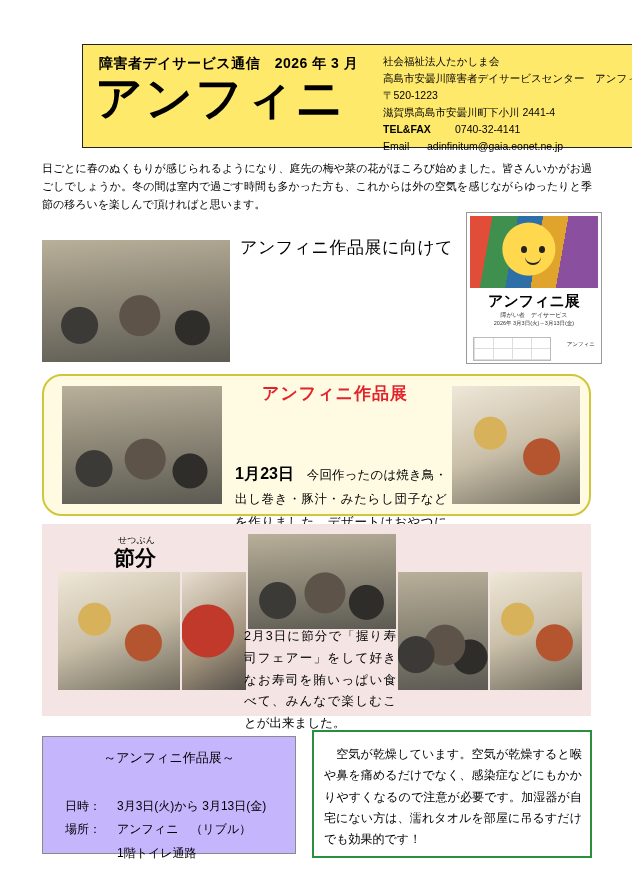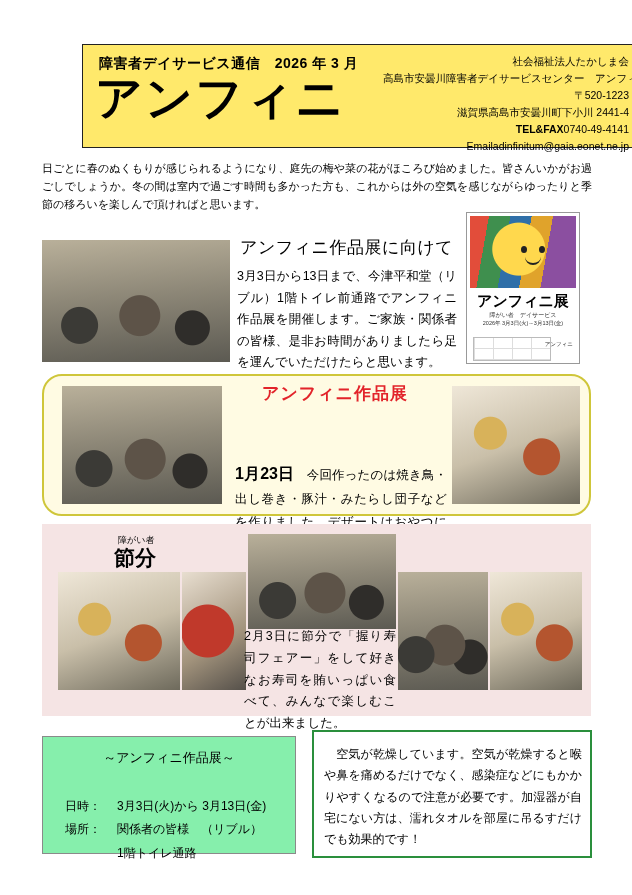--- a/index.html
+++ b/index.html
@@ -54,21 +54,21 @@
   }
   .header-right {
     position: absolute;
     left: 300px;
     top: 8px;
     width: 246px;
     font-size: 10.5px;
     line-height: 1.62;
     color: #000;
   }
-  .header-right .row { white-space: nowrap; text-align: right; }
+  .header-right .row { white-space: nowrap; }
   .hr-email { display: inline-block; width: 44px; }
   .hr-tel { display: inline-block; width: 72px; font-weight: bold; }
 
   
   .intro {
     position: absolute;
     left: 42px;
     top: 160px;
     width: 550px;
     font-size: 11px;
@@ -114,21 +114,21 @@
     letter-spacing: 0.5px;
   }
   .sec1-body {
     position: absolute;
     left: 237px; top: 266px; width: 220px;
     font-size: 12.5px; line-height: 1.72; color: #000;
     text-align: justify;
   }
   .poster {
     position: absolute;
-    left: 466px; top: 212px; width: 114px; height: 152px;
+    left: 466px; top: 212px; width: 136px; height: 152px;
     background: #ffffff;
     border: 1px solid #999;
     box-sizing: border-box;
     overflow: hidden;
   }
   .poster-art {
     position: absolute; left: 3px; top: 3px; right: 3px; height: 72px;
     background:
       radial-gradient(circle at 46% 46%, #ffd84d 0 26px, transparent 27px),
       linear-gradient(100deg, #e24d3a 0 16%, #3f8f4e 16% 34%, #2f6fa8 34% 52%, #e0a32b 52% 70%, #8b4fa0 70% 100%);
@@ -221,21 +221,21 @@
   .sec3-body {
     position: absolute; left: 244px; top: 626px; width: 152px;
     font-size: 12.5px; line-height: 1.74; color: #000;
     text-align: justify;
   }
 
   
   .bottom-left {
     position: absolute;
     left: 42px; top: 736px; width: 254px; height: 118px;
-    background: #86efac;
+    background: #c4b5fd;
     border: 1px solid #8a8a8a;
     box-sizing: border-box;
   }
   .bl-title {
     position: absolute; left: 0; right: 0; top: 12px;
     text-align: center; font-size: 13px; color: #000;
   }
   .bl-rows {
     position: absolute; left: 22px; top: 42px; right: 10px;
     font-size: 12px; line-height: 1.95; color: #000; margin-top: 16px;
@@ -263,33 +263,32 @@
 
   <div class="header">
     <div class="header-title-line">障害者デイサービス通信　2026 年 3 月</div>
     <div class="header-bigtitle">アンフィニ</div>
     <div class="header-right">
       <div class="row">社会福祉法人たかしま会</div>
       <div class="row">高島市安曇川障害者デイサービスセンター　アンフィニ</div>
       <div class="row">〒520-1223</div>
       <div class="row">滋賀県高島市安曇川町下小川 2441-4</div>
       <div class="row">
-        <span class="hr-tel">TEL&amp;FAX</span><span>0740-49-4141</span>
+        <span class="hr-tel">TEL&amp;FAX</span><span>0740-32-4141</span>
       </div>
       <div class="row">
         <span class="hr-email">Email</span><span>adinfinitum@gaia.eonet.ne.jp</span>
       </div>
     </div>
   </div>
 
   <div class="intro">日ごとに春のぬくもりが感じられるようになり、庭先の梅や菜の花がほころび始めました。皆さんいかがお過ごしでしょうか。冬の間は室内で過ごす時間も多かった方も、これからは外の空気を感じながらゆったりと季節の移ろいを楽しんで頂ければと思います。</div>
 
   <div class="photo ph-people sec1-photo"></div>
   <div class="sec1-title">アンフィニ作品展に向けて</div>
-  <div class="sec1-body">3月3日から13日まで、今津平和堂（リブル）1階トイレ前通路でアンフィニ作品展を開催します。ご家族・関係者の皆様、是非お時間がありましたら足を運んでいただけたらと思います。</div>
 
   <div class="poster">
     <div class="poster-art">
       <div class="poster-face">
         <div class="poster-smile"></div>
       </div>
     </div>
     <div class="poster-title">アンフィニ展</div>
     <div class="poster-sub">障がい者　デイサービス</div>
     <div class="poster-dates">2026年 3月3日(火)～3月13日(金)</div>
@@ -299,37 +298,37 @@
 
   <div class="sec2"></div>
   <div class="photo ph-people sec2-photo-l"></div>
   <div class="photo ph-food sec2-photo-r"></div>
   <div class="sec2-title">アンフィニ作品展</div>
   <div class="sec2-body">
     <span class="big">1月23日</span><span>　今回作ったのは焼き鳥・出し巻き・豚汁・みたらし団子などを作りました。デザートはおやつにみんなで美味しく食べました(^▽^)/</span>
   </div>
 
   <div class="sec3"></div>
-  <div class="sec3-label-small">障がい者</div>
+  <div class="sec3-label-small">せつぶん</div>
   <div class="sec3-title">節分</div>
   <div class="photo ph-food sec3-p1"></div>
   <div class="photo ph-red sec3-p2"></div>
   <div class="photo ph-people sec3-p3"></div>
   <div class="photo ph-people sec3-p4"></div>
   <div class="photo ph-food sec3-p5"></div>
   <div class="sec3-body">2月3日に節分で「握り寿司フェアー」をして好きなお寿司を賄いっぱい食べて、みんなで楽しむことが出来ました。</div>
 
   <div class="bottom-left">
     <div class="bl-title">～アンフィニ作品展～</div>
     <div class="bl-rows">
       <div>
         <span class="lab">日時：</span><span>3月3日(火)から 3月13日(金)</span>
       </div>
       <div>
-        <span class="lab">場所：</span><span>関係者の皆様　（リブル）</span>
+        <span class="lab">場所：</span><span>アンフィニ　（リブル）</span>
       </div>
       <div class="bl-indent">1階トイレ通路</div>
     </div>
   </div>
 
   <div class="bottom-right">
     <div class="br-body">　空気が乾燥しています。空気が乾燥すると喉や鼻を痛めるだけでなく、感染症などにもかかりやすくなるので注意が必要です。加湿器が自宅にない方は、濡れタオルを部屋に吊るすだけでも効果的です！</div>
   </div>
 
 </div>

